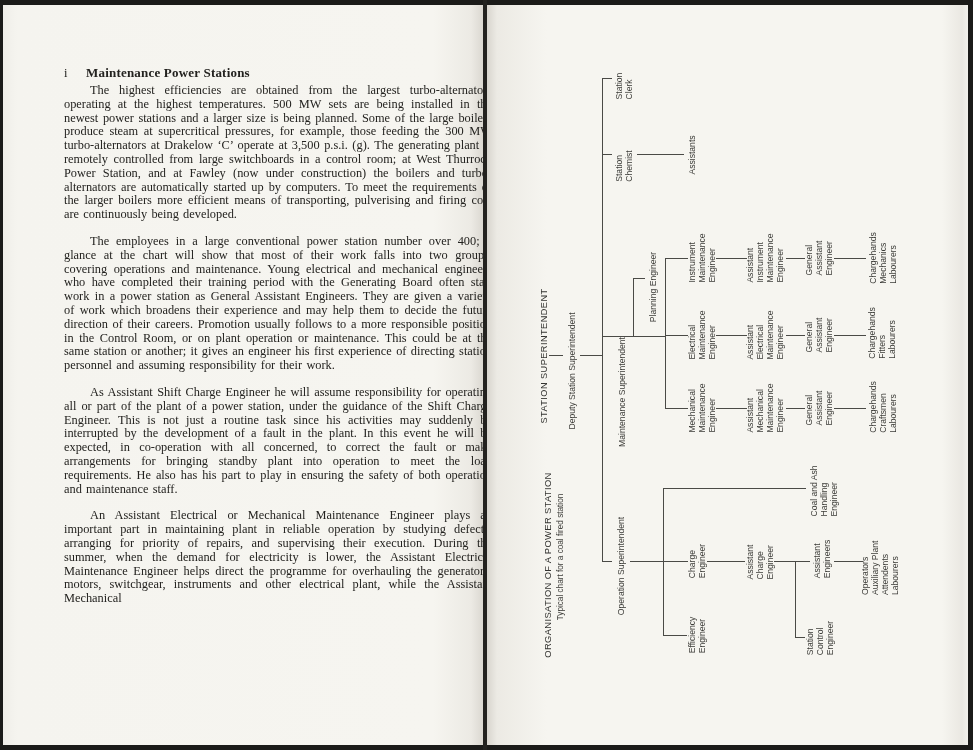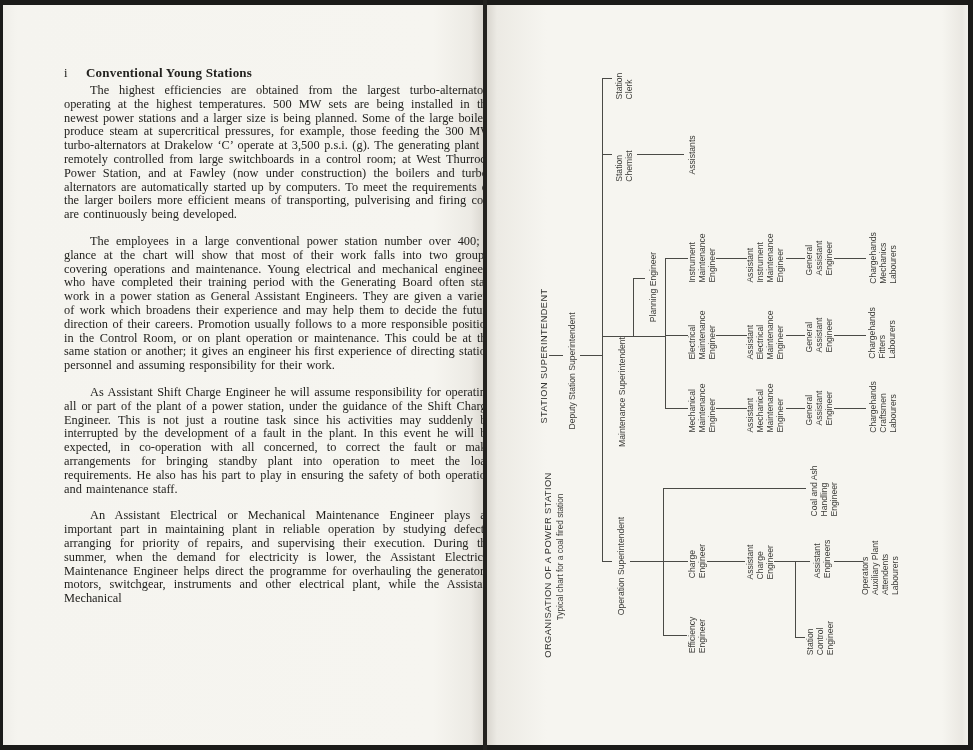--- a/index.html
+++ b/index.html
@@ -34,21 +34,21 @@
 </style>
 </head>
 <body>
 
 <div id="spread">
 
   <div class="page" id="page-left">
     <div class="textcol">
       <div class="headrow">
         <span class="sec">i</span>
-        <h1 class="bookhead">Conventional Young Stations</h1>
+        <h1 class="bookhead">Maintenance Power Stations</h1>
       </div>
       <p>The highest efficiencies are obtained from the largest turbo-alternators operating at the highest temperatures. 500 MW sets are being installed in the newest power stations and a larger size is being planned. Some of the large boilers produce steam at supercritical pressures, for example, those feeding the 300 MW turbo-alternators at Drakelow ‘C’ operate at 3,500 p.s.i. (g). The generating plant is remotely controlled from large switchboards in a control room; at West Thurrock Power Station, and at Fawley (now under construction) the boilers and turbo-alternators are automatically started up by computers. To meet the requirements of the larger boilers more efficient means of transporting, pulverising and firing coal are continuously being developed.</p>
       <p>The employees in a large conventional power station number over 400; a glance at the chart will show that most of their work falls into two groups, covering operations and maintenance. Young electrical and mechanical engineers who have completed their training period with the Generating Board often start work in a power station as General Assistant Engineers. They are given a variety of work which broadens their experience and may help them to decide the future direction of their careers. Promotion usually follows to a more responsible position in the Control Room, or on plant operation or maintenance. This could be at the same station or another; it gives an engineer his first experience of directing station personnel and assuming responsibility for their work.</p>
       <p>As Assistant Shift Charge Engineer he will assume responsibility for operating all or part of the plant of a power station, under the guidance of the Shift Charge Engineer. This is not just a routine task since his activities may suddenly be interrupted by the development of a fault in the plant. In this event he will be expected, in co-operation with all concerned, to correct the fault or make arrangements for bringing standby plant into operation to meet the load requirements. He also has his part to play in ensuring the safety of both operation and maintenance staff.</p>
       <p>An Assistant Electrical or Mechanical Maintenance Engineer plays an important part in maintaining plant in reliable operation by studying defects, arranging for priority of repairs, and supervising their execution. During the summer, when the demand for electricity is lower, the Assistant Electrical Maintenance Engineer helps direct the programme for overhauling the generators, motors, switchgear, instruments and other electrical plant, while the Assistant Mechanical</p>
     </div>
   </div>
 
   <div id="gutter"></div>
 

